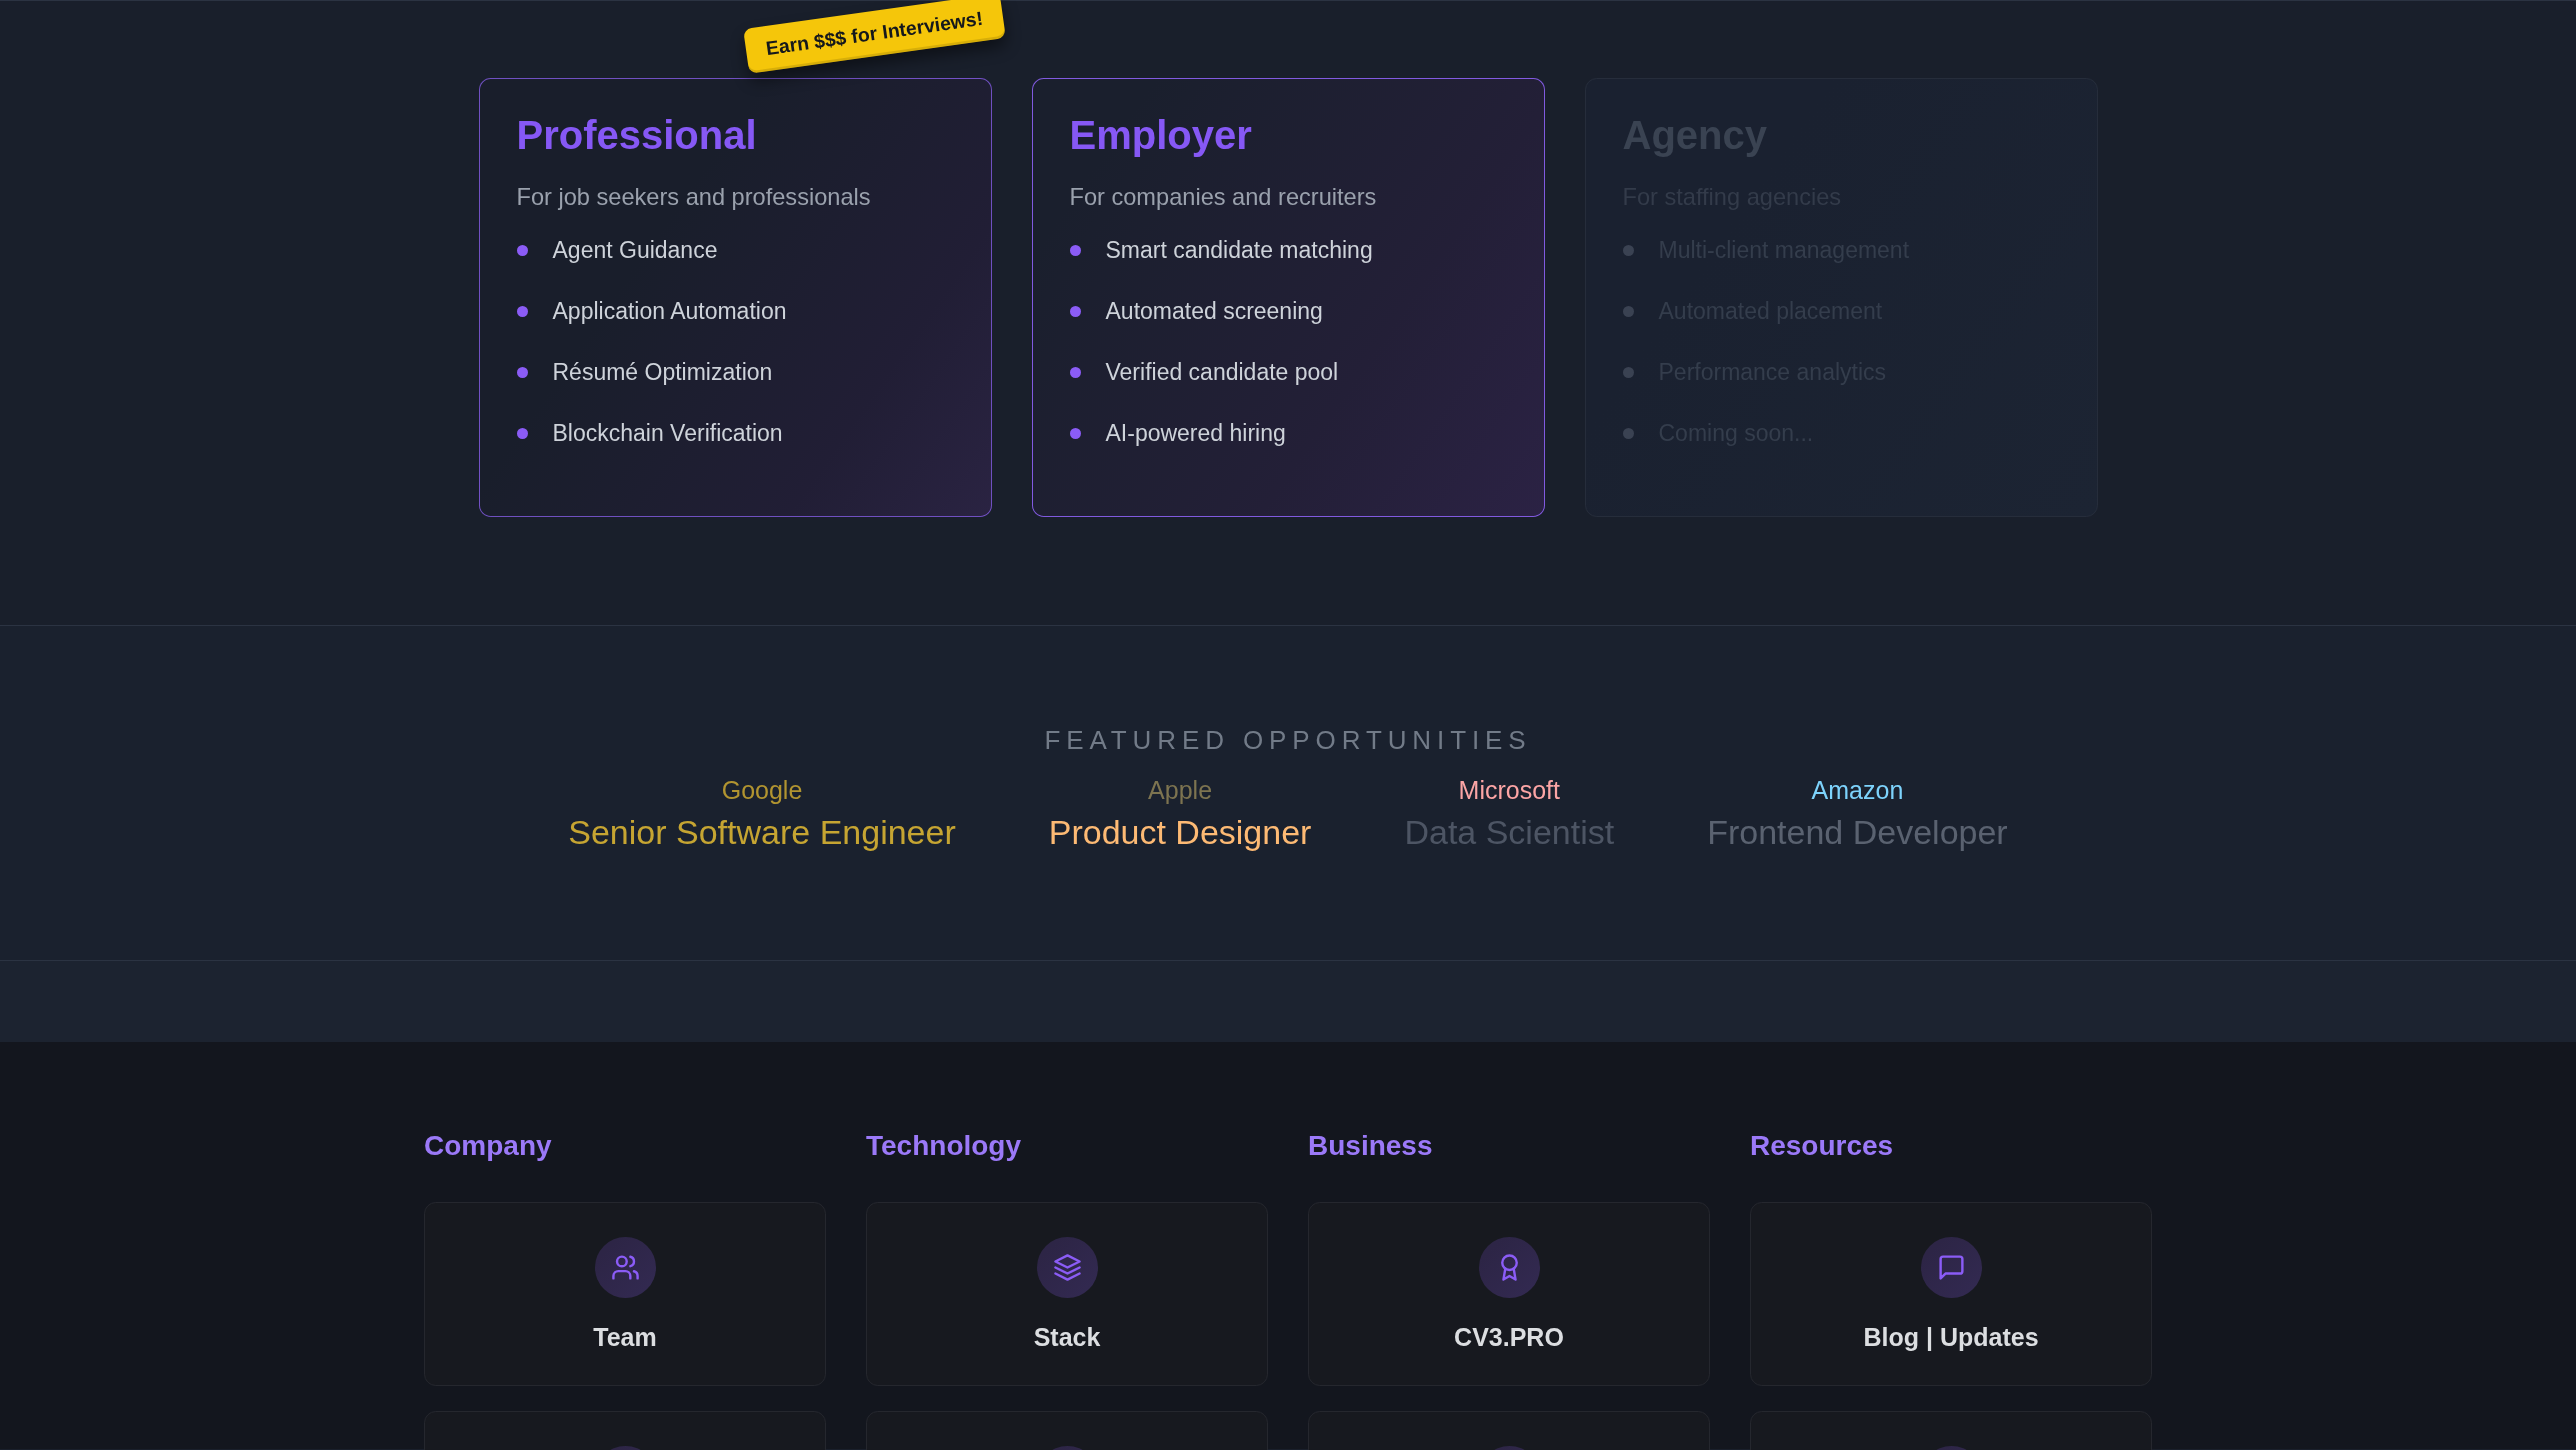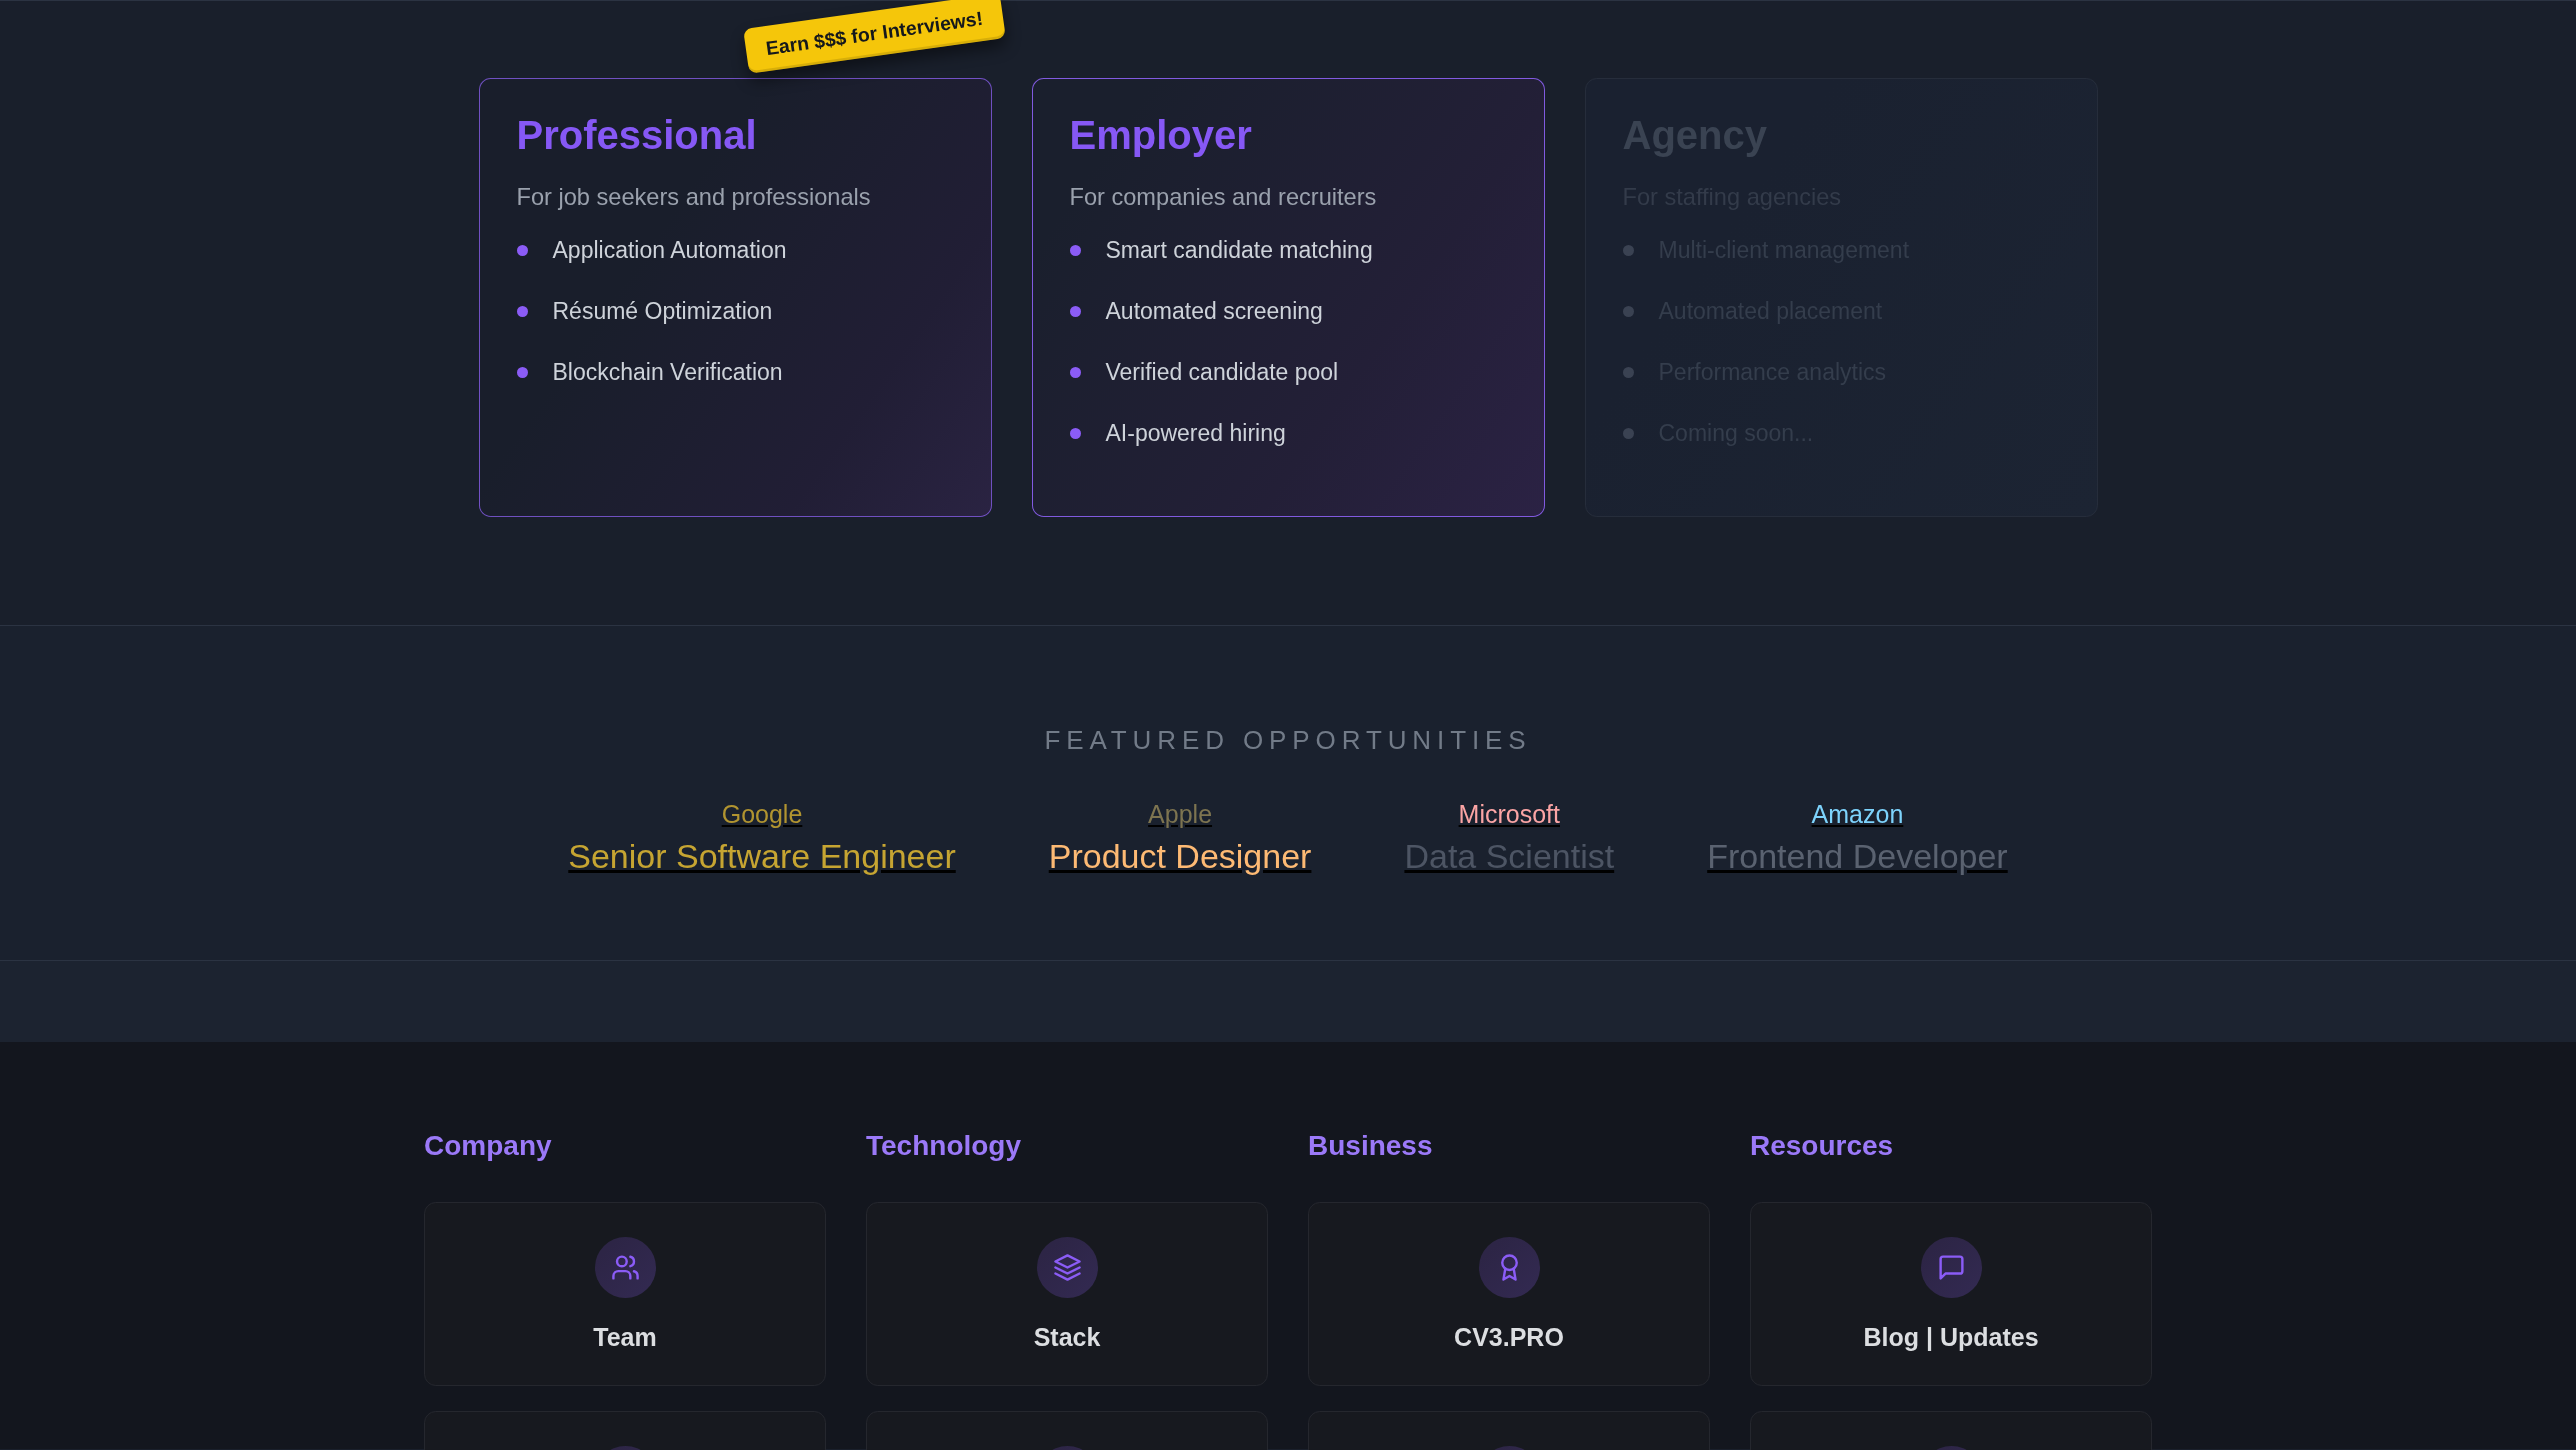--- a/index.html
+++ b/index.html
@@ -64,21 +64,21 @@
   }
   
   .featured{
     height:335px;background:#1a212e;border-bottom:0.8px solid #2b3342;
     box-sizing:border-box;text-align:center;
   }
   .featured-heading{
     padding-top:99px;font-size:26px;letter-spacing:5.9px;color:#727b88;
   }
   .jobs-row{
-    margin-top:44px;display:flex;justify-content:center;align-items:flex-start;gap:93px;text-decoration:underline;
+    margin-top:20px;display:flex;justify-content:center;align-items:flex-start;gap:93px;
   }
   .job{text-align:center;}
   .job-company{font-size:25px;line-height:29px;margin-bottom:8.4px;}
   .job-title{font-size:34px;line-height:39px;}
   
   .band{height:81px;background:#1c2330;}
   .site-footer{
     height:407px;background:#13161e;box-sizing:border-box;padding-top:88px;
   }
   .footer-grid{
@@ -114,20 +114,24 @@
   <section class="plans">
     <div class="badge">Earn $$$ for Interviews!</div>
     <div class="plans-grid">
 
       <div class="plan-card pro">
         <h2 class="plan-title">Professional</h2>
         <p class="plan-sub">For job seekers and professionals</p>
         <ul class="plan-features">
           <li>
               <span class="dot"></span>
+              <span>Agent Guidance</span>
+            </li>
+          <li>
+              <span class="dot"></span>
               <span>Application Automation</span>
             </li>
           <li>
               <span class="dot"></span>
               <span>Résumé Optimization</span>
             </li>
           <li>
               <span class="dot"></span>
               <span>Blockchain Verification</span>
             </li>

